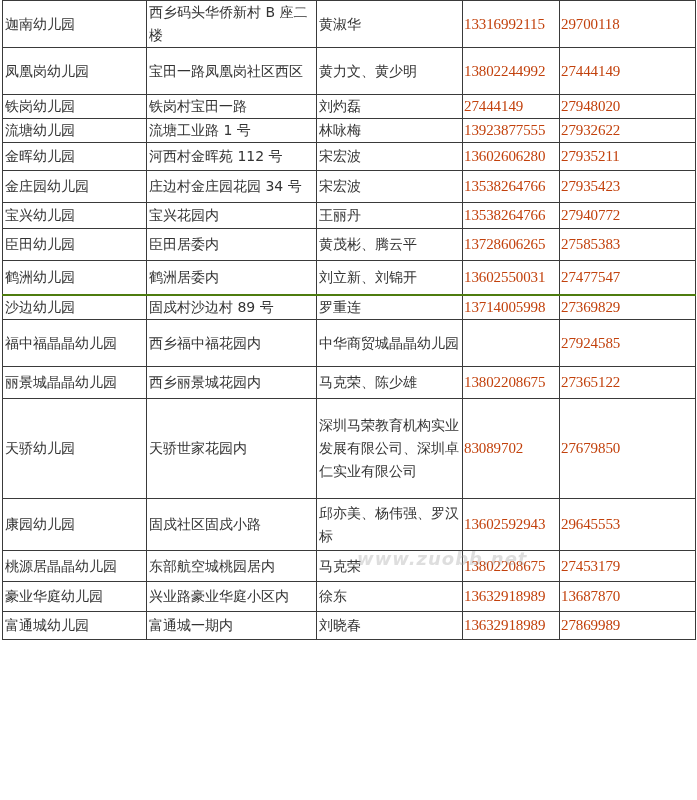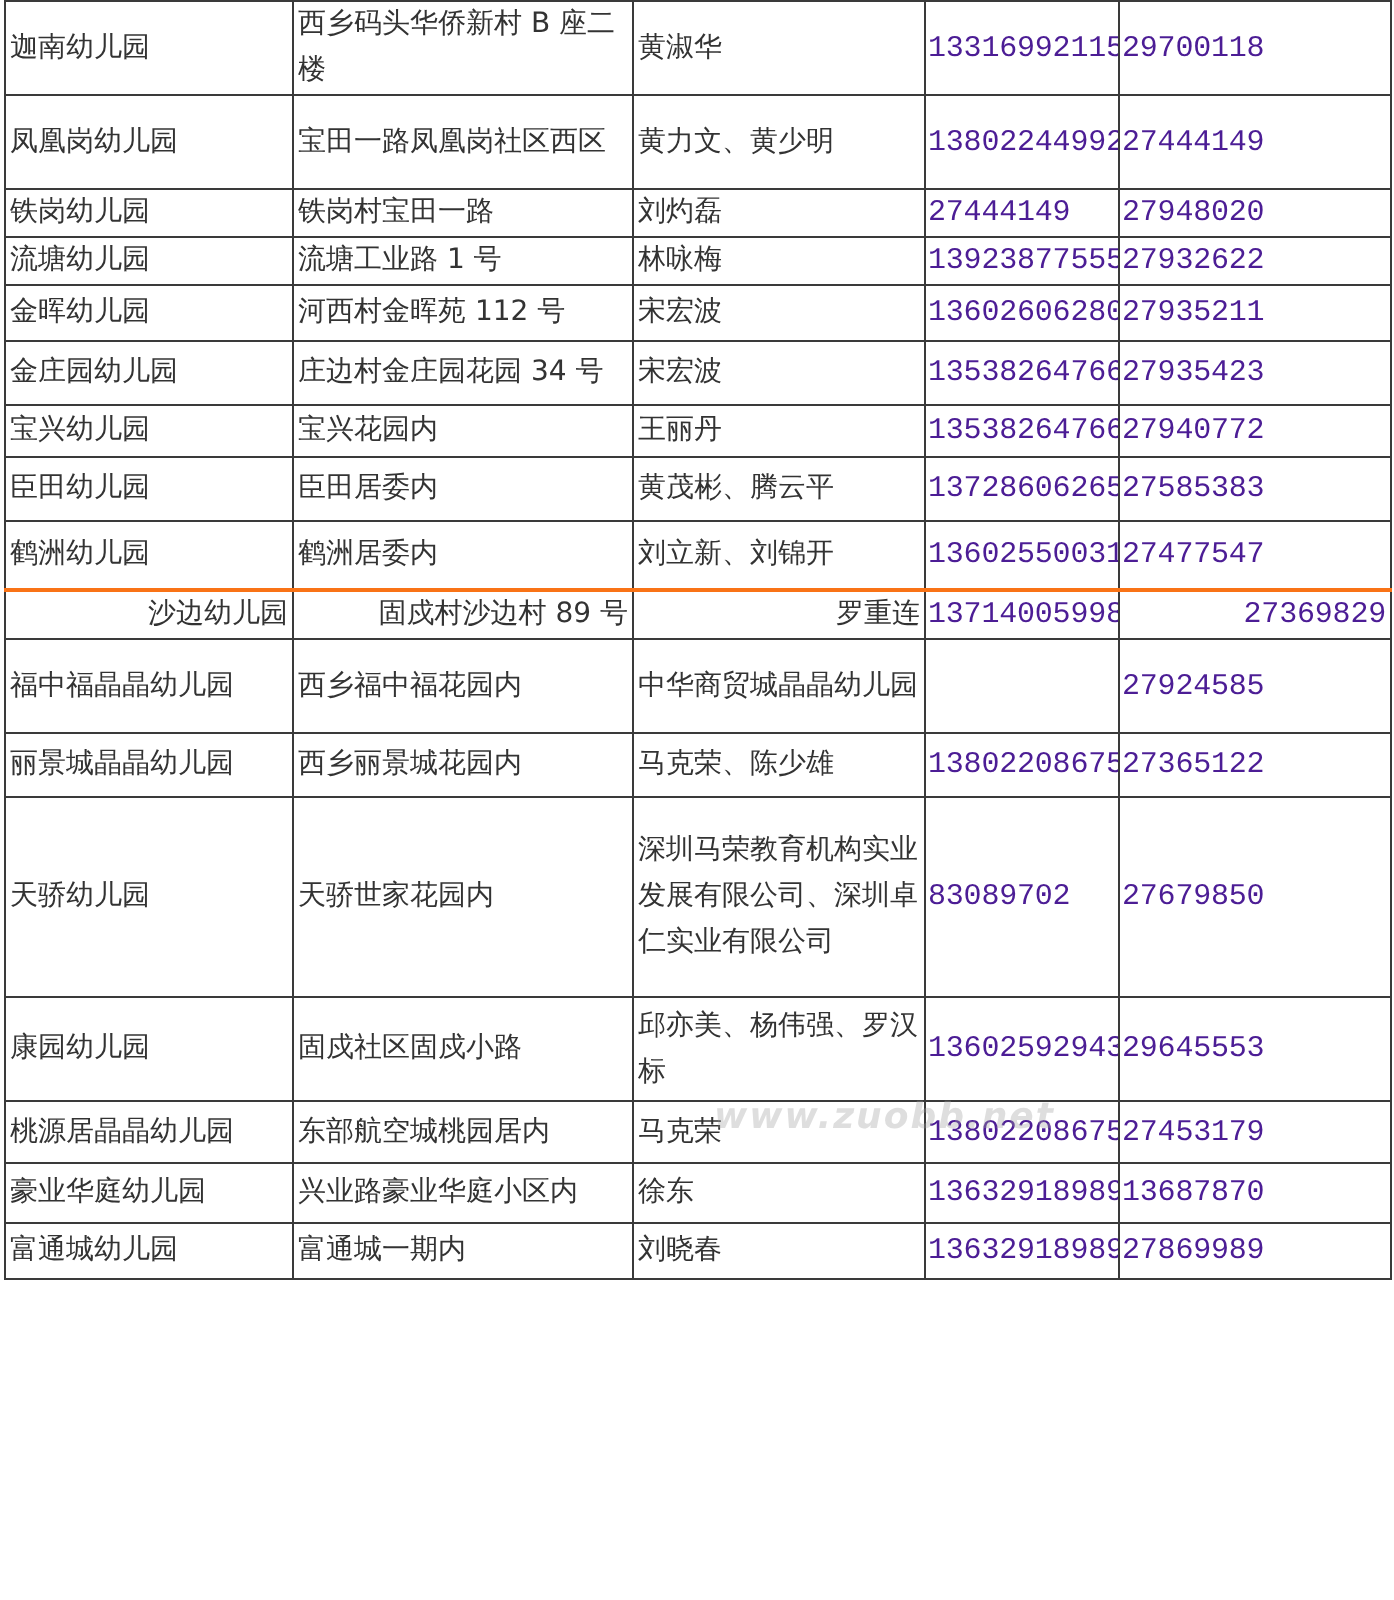--- a/index.html
+++ b/index.html
@@ -18,29 +18,29 @@
   td {
     border: 1px solid #3a3a3a;
     padding: 0 2px 0 2px;
     vertical-align: middle;
     line-height: 23px;
     overflow: hidden;
     white-space: normal;
     word-break: break-all;
   }
   td.num {
-    font-family: Liberation Mono, monospace;
+    font-family: Liberation Serif, serif;
     font-size: 15px;
-    color: #4c1d95;
+    color: #c2410c;
     white-space: nowrap;
     letter-spacing: -0.1px;
     padding-left: 1px;
   }
   td.name, td.addr, td.person { color: #333; }
-  tr.thick-top td { border-top: 2px solid #f97316; text-align: right; }
+  tr.thick-top td { border-top: 2px solid #4d7c0f; }
   .watermark {
     position: absolute; left: 355px; top: 548px;
     font-family: "DejaVu Sans", sans-serif; font-size: 18px; font-weight: bold; font-style: italic;
     color: rgba(160,160,160,0.35); pointer-events: none; letter-spacing: 1px;
   }
 </style>
 </head>
 <body>
 
 <div class="sheet">

